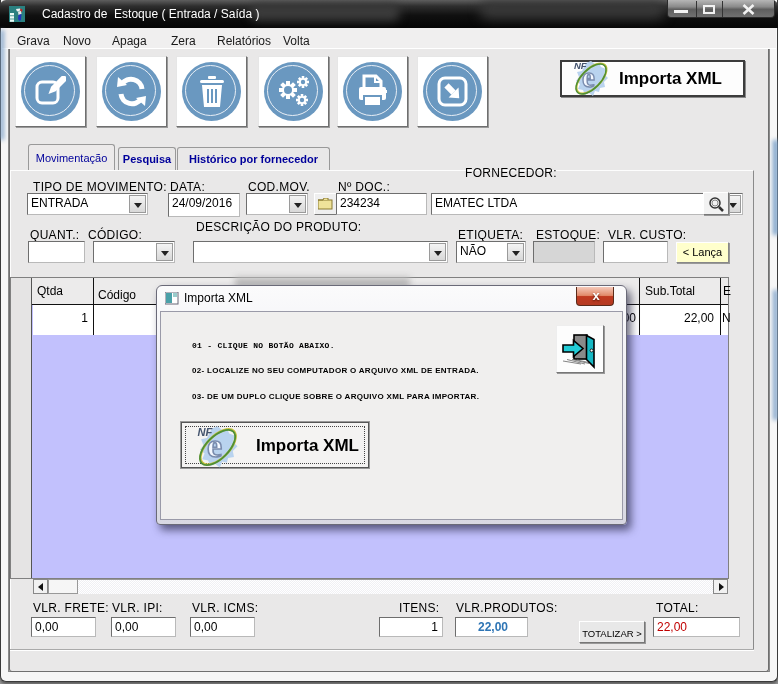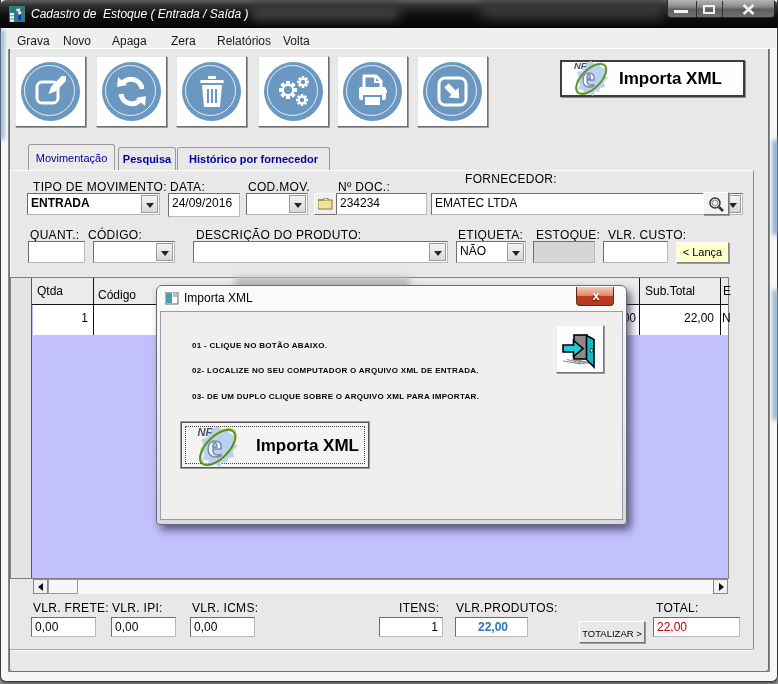--- a/index.html
+++ b/index.html
@@ -25,21 +25,21 @@
     <svg class="abs" style="left:9px;top:6px" width="16" height="16" viewBox="0 0 16 16">
       <rect x="0" y="0" width="16" height="16" fill="#2a8080"></rect>
       <rect x="1" y="7" width="4" height="2.4" fill="#eafaf6"></rect>
       <rect x="1" y="10.2" width="4" height="2.4" fill="#eafaf6"></rect>
       <rect x="1" y="13.4" width="4" height="2.4" fill="#eafaf6"></rect>
       <path d="M7 3 L11 2.5 L12 4 L10 5 L8 5.5 Z" fill="#f2f2f2"></path>
       <path d="M11 2.5 L13.5 3.5 L13 6 L11.5 5 Z" fill="#cc2222"></path>
       <path d="M9 5.5 L12 5 L12.5 8 L9.5 9 Z" fill="#e8e8e8"></path>
       <path d="M9.5 9 L12.5 8 L12 14 L10.5 15 L9 13 Z" fill="#2233bb"></path>
     </svg>
-    <div class="abs" style="left:31px;top:7px;font-size:12px;color:#fff;font-style:italic;">Cadastro de&nbsp; Estoque ( Entrada / Saída )</div>
+    <div class="abs" style="left:42px;top:7px;font-size:12px;color:#fff;">Cadastro de&nbsp; Estoque ( Entrada / Saída )</div>
 
     <div class="abs" style="left:667px;top:0;width:108px;height:18px;background:linear-gradient(#b6b6b6 0,#8a8a8a 40%,#5e5e5e 55%,#707070 100%);border:1px solid #2a2a2a;border-top:none;border-radius:0 0 4px 4px;"></div>
     <div class="abs" style="left:696px;top:1px;width:1px;height:16px;background:#333;"></div>
     <div class="abs" style="left:722px;top:1px;width:1px;height:16px;background:#333;"></div>
     <div class="abs" style="left:674px;top:10px;width:14px;height:3px;background:#f2f2f2;"></div>
     <div class="abs" style="left:703px;top:5px;width:12px;height:9px;border:2px solid #f2f2f2;background:transparent;"></div>
     <svg class="abs" style="left:742px;top:4px" width="13" height="11">
         <line x1="1.5" y1="1" x2="11.5" y2="10" stroke="#f2f2f2" stroke-width="2.6"></line>
         <line x1="11.5" y1="1" x2="1.5" y2="10" stroke="#f2f2f2" stroke-width="2.6"></line>
       </svg>
@@ -161,52 +161,52 @@
   <div class="abs" style="left:28px;top:144px;width:87px;height:27px;background:#eceaea;border:1px solid #999;border-bottom:none;border-radius:3px 3px 0 0;"></div>
   <div class="abs" style="left:28px;top:152px;width:87px;text-align:center;font-size:11px;color:#00009b;">Movimentação</div>
   <div class="abs" style="left:118px;top:147px;width:58px;height:24px;background:#e9e8e8;border:1px solid #999;border-bottom:none;border-radius:3px 3px 0 0;"></div>
   <div class="abs" style="left:118px;top:153px;width:58px;text-align:center;font-size:11px;font-weight:bold;color:#00009b;">Pesquisa</div>
   <div class="abs" style="left:177px;top:147px;width:153px;height:24px;background:#e9e8e8;border:1px solid #999;border-bottom:none;border-radius:3px 3px 0 0;"></div>
   <div class="abs" style="left:177px;top:153px;width:153px;text-align:center;font-size:11px;font-weight:bold;color:#00009b;">Histórico por fornecedor</div>
 
   <div class="abs" id="panel" style="left:10px;top:170px;width:744px;height:481px;border:1px solid;border-color:#fdfdfd #8a8a8a #8a8a8a #fdfdfd;background:#e9e8e8;"></div>
 
   <div class="lbl" style="left:33px;top:180px;">TIPO DE MOVIMENTO:</div>
-  <div class="inp" style="left:27px;top:193px;width:133px;height:22px;font-weight:bold;">ENTRADA<div class="combo-arrow"></div></div>
+  <div class="inp" style="left:27px;top:193px;width:121px;height:22px;">ENTRADA<div class="combo-arrow"></div></div>
   <div class="lbl" style="left:170px;top:180px;text-align:right;">DATA:</div>
   <div class="inp" style="left:168px;top:193px;width:72px;height:24px;">24/09/2016</div>
   <div class="lbl" style="left:248px;top:180px;">COD.MOV.</div>
   <div class="inp" style="left:246px;top:193px;width:62px;height:22px;">
       <div class="combo-arrow"></div>
     </div>
   <div class="abs" style="left:314px;top:193px;width:23px;height:22px;background:#efefef;border:1px solid;border-color:#fff #777 #777 #fff;">
     <svg width="15" height="12" style="position:absolute;left:3px;top:4px">
         <rect x="0" y="2" width="14" height="9" fill="#efe39a" stroke="#8a7a30" stroke-width="1"></rect>
         <path d="M0 2 L5 2 L6 0 L10 0 L10 2" fill="#efe39a" stroke="#8a7a30" stroke-width="1"></path>
       </svg>
   </div>
   <div class="lbl" style="left:338px;top:180px;">Nº DOC.:</div>
   <div class="inp" style="left:336px;top:193px;width:91px;height:22px;">234234</div>
-  <div class="lbl" style="left:433px;top:172px;padding-left:32px;">FORNECEDOR:</div>
+  <div class="lbl" style="left:433px;top:166px;padding-left:32px;">FORNECEDOR:</div>
   <div class="inp" style="left:431px;top:193px;width:312px;height:22px;">EMATEC LTDA<div class="combo-arrow"></div></div>
   <div class="abs" style="left:703px;top:192px;width:26px;height:23px;background:#f2f2f2;border:1px solid;border-color:#fff #777 #777 #fff;box-shadow:1px 1px 0 #999;">
     <svg width="18" height="18" style="position:absolute;left:3px;top:2px" viewBox="0 0 18 18">
         <circle cx="8" cy="8" r="5" fill="none" stroke="#333" stroke-width="1.5"></circle>
         <circle cx="8" cy="8" r="3" fill="none" stroke="#888" stroke-width="1"></circle>
         <line x1="12" y1="12" x2="16" y2="16" stroke="#333" stroke-width="2.5"></line>
       </svg>
   </div>
 
   <div class="lbl" style="left:30px;top:228px;">QUANT.:</div>
   <div class="inp" style="left:28px;top:241px;width:57px;height:22px;"></div>
   <div class="lbl" style="left:88px;top:228px;">CÓDIGO:</div>
   <div class="inp" style="left:93px;top:241px;width:82px;height:22px;">
       <div class="combo-arrow"></div>
     </div>
-  <div class="lbl" style="left:196px;top:228px;">DESCRIÇÃO DO PRODUTO:</div>
+  <div class="lbl" style="left:196px;top:220px;">DESCRIÇÃO DO PRODUTO:</div>
   <div class="inp" style="left:193px;top:241px;width:255px;height:22px;">
       <div class="combo-arrow"></div>
     </div>
   <div class="lbl" style="left:458px;top:228px;">ETIQUETA:</div>
   <div class="inp" style="left:456px;top:241px;width:70px;height:22px;">NÃO<div class="combo-arrow"></div></div>
   <div class="lbl" style="left:536px;top:228px;">ESTOQUE:</div>
   <div class="inp" style="left:533px;top:241px;width:62px;height:22px;background:#d6d6d6;"></div>
   <div class="lbl" style="left:608px;top:228px;">VLR. CUSTO:</div>
   <div class="inp" style="left:603px;top:241px;width:65px;height:22px;"></div>
   <div class="abs" style="left:676px;top:242px;width:53px;height:21px;background:#ffffcc;border:1px solid;border-color:#fff #888 #888 #fff;box-shadow:1px 1px 0 #999;font-size:11px;text-align:center;padding-top:3px;">&lt; Lança</div>
@@ -262,21 +262,21 @@
         <rect x="0" y="0" width="13" height="12" fill="#fff" stroke="#667" stroke-width="1"></rect>
         <rect x="1" y="1" width="6" height="10" fill="#4aa0a8"></rect>
         <rect x="8" y="1" width="4" height="4" fill="#9cc"></rect>
       </svg>
     <div class="abs" style="left:27px;top:5px;font-size:12px;color:#000;">Importa XML</div>
 
     <div class="abs" style="left:419px;top:1px;width:38px;height:19px;background:linear-gradient(#f5c9ba 0,#e18a6a 47%,#c03a20 53%,#b43a22 100%);border:1px solid #5a2a1a;border-top:none;border-radius:0 0 4px 4px;">
       <div style="position:absolute;left:0;top:1px;width:38px;text-align:center;font-size:13px;font-weight:bold;color:#fff;text-shadow:0 1px 2px #501505;">x</div>
     </div>
 
-    <div class="abs" style="left:35px;top:55px;font-size:8px;font-weight:bold;letter-spacing:.3px;">01 - CLIQUE NO BOTÃO ABAIXO.</div>
+    <div class="abs" style="left:35px;top:55px;font-size:8px;font-weight:bold;letter-spacing:.3px;font-family:Liberation Mono, monospace;">01 - CLIQUE NO BOTÃO ABAIXO.</div>
     <div class="abs" style="left:35px;top:80px;font-size:8px;font-weight:bold;letter-spacing:.3px;">02- LOCALIZE NO SEU COMPUTADOR O ARQUIVO XML DE ENTRADA.</div>
     <div class="abs" style="left:35px;top:106px;font-size:8px;font-weight:bold;letter-spacing:.3px;">03- DE UM DUPLO CLIQUE SOBRE O ARQUIVO XML PARA IMPORTAR.</div>
 
     <div class="abs" style="left:399px;top:39px;width:48px;height:48px;background:#fdfdfd;border:1px solid;border-color:#eee #777 #777 #eee;box-shadow:1px 1px 0 #999;">
       <svg width="40" height="40" style="position:absolute;left:3px;top:3px" viewBox="0 0 40 40">
         <rect x="14" y="6" width="13" height="24" fill="#8a8a8a" stroke="#000" stroke-width="1.6"></rect>
         <g stroke="#777" stroke-width="0.9" fill="none">
             <path d="M3 32 L21 35"></path>
             <path d="M7 30.5 L25 35"></path>
             <path d="M12 30.5 L29 34.5"></path>

